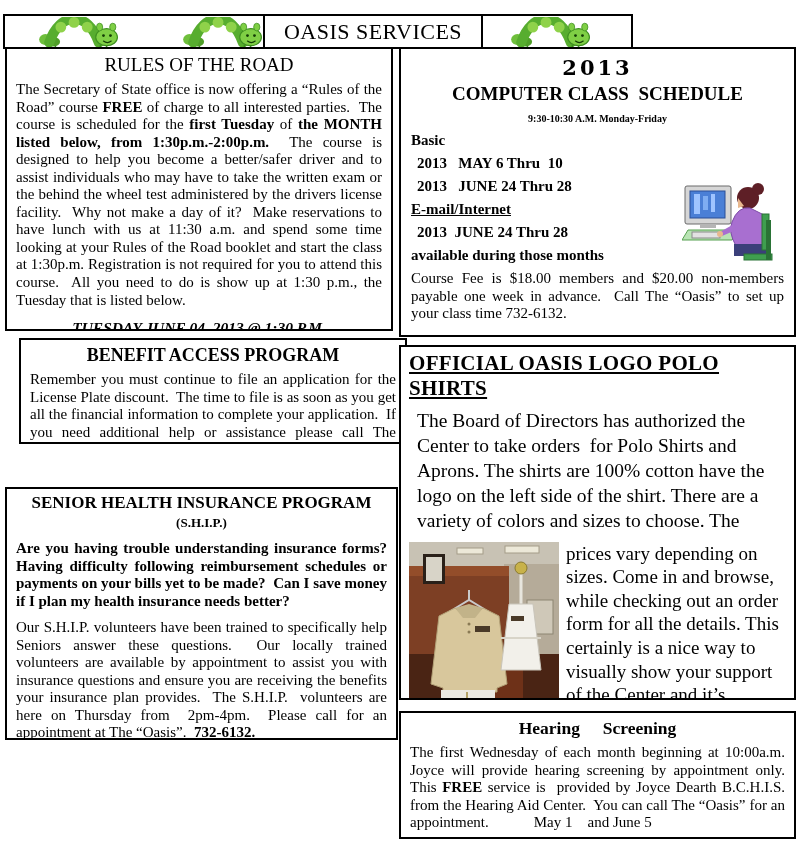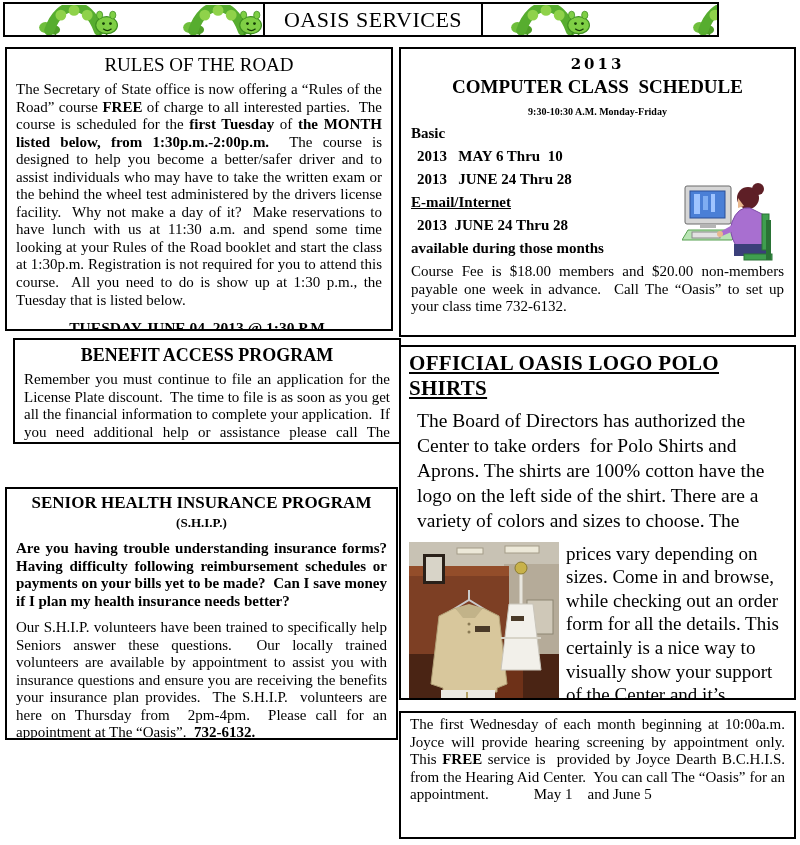--- a/index.html
+++ b/index.html
@@ -4,50 +4,50 @@
 <style>
   html,body{margin:0;padding:0;background:#ffffff;}
   .page{position:relative;width:800px;height:845px;background:#ffffff;overflow:hidden;
         font-family:"Liberation Serif",serif;color:#000;}
   .box{position:absolute;border:2px solid #000;background:#fff;box-sizing:border-box;overflow:hidden;}
   .b{font-weight:bold;}
   .u{text-decoration:underline;}
   .pre{white-space:pre-wrap;}
 
   
-  #banner{left:3px;top:2px;width:716px;height:35px;}
+  #banner{left:3px;top:14px;width:630px;height:35px;}
   .cat{position:absolute;top:1px;width:104px;height:31px;}
   #cat1{left:24px;} #cat2{left:168px;} #cat3{left:496px;} #cat4{left:678px;}
   #banner-title-box{position:absolute;left:258px;top:-2px;width:220px;height:35px;
         border:2px solid #000;box-sizing:border-box;background:#fff;
         display:flex;align-items:center;justify-content:center;}
   #banner-title{font-size:22px;letter-spacing:.5px;}
 
   
   #box-rules{left:5px;top:47px;width:388px;height:284px;padding:3px 9px;}
-  #box-benefit{left:13px;top:338px;width:388px;height:106px;padding:3px 9px;}
+  #box-benefit{left:19px;top:338px;width:388px;height:106px;padding:3px 9px;}
   #box-ship{left:5px;top:487px;width:393px;height:253px;padding:2px 9px;}
   #box-trivia{left:5px;top:753px;width:388px;height:89px;border-width:3px;padding:2px 9px;text-align:center;}
 
   .sec-title{text-align:center;margin:2px 0 5px 0;}
   #rules-title{font-size:19px;font-weight:normal;}
   #benefit-title{font-size:18px;font-weight:bold;}
   #ship-title{font-size:17px;font-weight:bold;margin-bottom:2px;}
   #ship-subtitle{text-align:center;font-size:13px;font-weight:bold;margin:2px 0 9px 0;}
   .body-p{font-size:15px;line-height:1.17;text-align:justify;margin:0;}
-  #rules-event{text-align:center;font-weight:bold;font-size:15.5px;margin-top:10px;}
+  #rules-event{text-align:center;font-weight:bold;font-size:15.5px;margin-top:10px;font-style:italic;}
   #ship-questions{font-weight:bold;margin-bottom:9px;}
   #trivia-title{font-size:14.5px;font-weight:bold;margin:2px 0 7px 0;}
   #trivia-question{font-size:16.5px;font-weight:bold;line-height:1.25;margin:0 6px 7px 6px;}
   #trivia-answer{font-size:14.5px;font-weight:bold;}
 
   
   #box-computer{left:399px;top:47px;width:397px;height:290px;padding:4px 10px;position:absolute;}
   #computer-year{text-align:center;font-family:"DejaVu Serif",serif;font-weight:bold;
-        font-size:15px;letter-spacing:3px;margin:2px 0 2px 0;}
+        font-size:21px;letter-spacing:3px;margin:2px 0 2px 0;}
   #computer-title{text-align:center;font-weight:bold;font-size:19px;margin:3px 0 6px 0;}
   #computer-time{text-align:center;font-weight:bold;font-size:10px;margin:8px 0 8px 0;}
   .sched-line{font-weight:bold;font-size:15px;margin:6px 0;}
   .sched-indent{padding-left:6px;}
   #computer-fee{margin-top:5px;}
   #computer-clipart{position:absolute;right:20px;top:131px;width:92px;height:84px;}
 
   #box-polo{left:399px;top:345px;width:397px;height:355px;padding:2px 8px;}
   #polo-title{font-size:21px;font-weight:bold;text-decoration:underline;margin:2px 0 3px 0;letter-spacing:.3px;}
   .polo-p{font-size:19.5px;line-height:1.28;margin:8px;}
@@ -222,16 +222,17 @@
         <polygon points="100,62 124,62 132,128 92,128" fill="#f2f0ea" stroke="#c9c5ba"></polygon>
         <rect x="102" y="74" width="13" height="5" fill="#4a3a28"></rect>
         <line x1="92" y1="96" x2="132" y2="96" stroke="#d8d4c8" stroke-width="2"></line>
         <path d="M58,158 L36,184 M58,158 L84,184 M58,150 L58,158" stroke="#b5a468" stroke-width="2" fill="none"></path>
       </svg>
       <p id="polo-rest" class="pre">prices vary depending on sizes. Come in and browse, while checking out an order form for all the details. This certainly is a nice way to visually show your support of the Center and it’s mission.</p>
     </div>
   </div>
 
   <div id="box-hearing" class="box">
+    <div id="hearing-title" class="sec-title pre">Hearing  Screening</div>
     <p class="body-p pre"><span>The first Wednesday of each month beginning at 10:00a.m. Joyce will provide hearing screening by appointment only.  This </span><span class="b">FREE</span><span> service is  provided by Joyce Dearth B.C.H.I.S. from the Hearing Aid Center.  You can call The “Oasis” for an appointment.            May 1    and June 5</span></p>
   </div>
 
 </div>
 
 </body></html>

